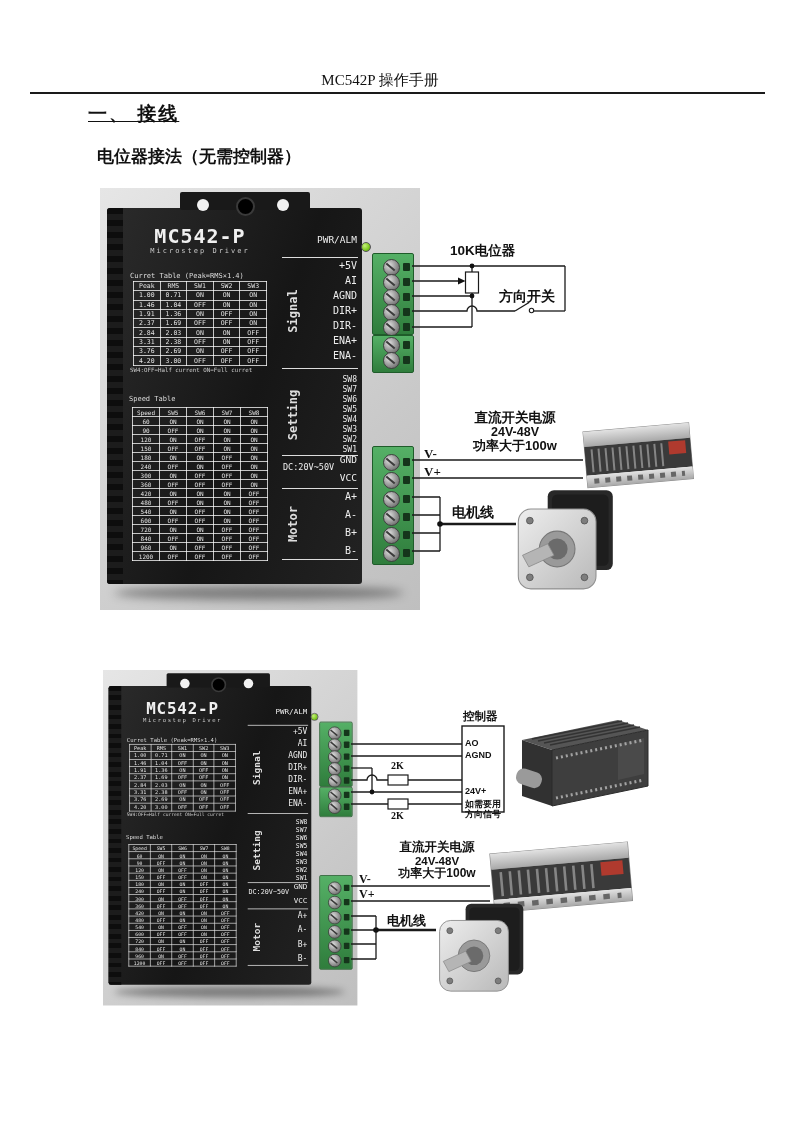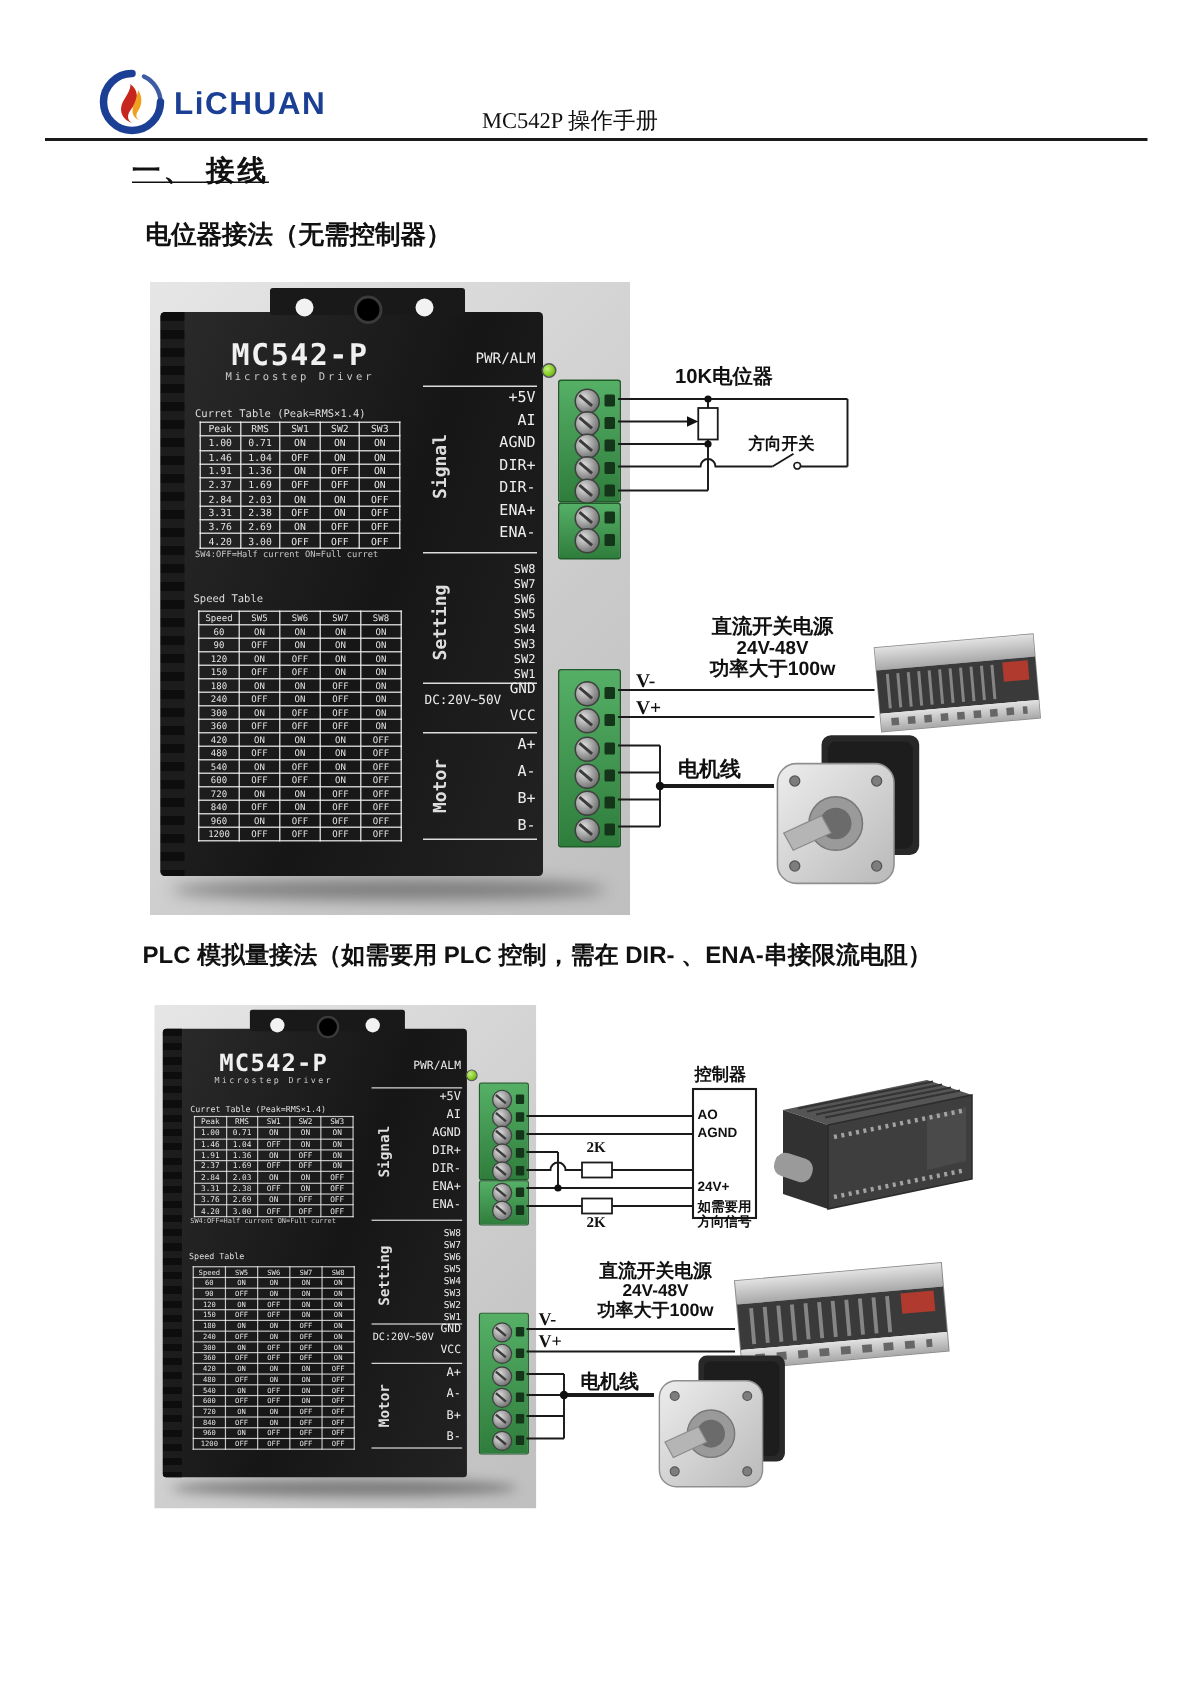--- a/index.html
+++ b/index.html
@@ -73,35 +73,25 @@
   .psu-text div { line-height:1.08; }
   .ctrl-pin { position:absolute; z-index:10; font-size:9px; font-weight:bold; white-space:nowrap; }
 
   svg#overlay { position:absolute; left:0; top:0; z-index:5; pointer-events:none; }
 </style>
 </head>
 <body>
 
 <div id="page">
 
-  <div class="abs" id="logo">
-    <svg class="abs" id="logo-icon" width="44" height="44" viewBox="0 0 44 44">
-      <path d="M22 3 A19 19 0 1 0 41 22" fill="none" stroke="#1b3f94" stroke-width="5" stroke-linecap="round"></path>
-      <path d="M41 22 A19 19 0 0 0 30 5" fill="none" stroke="#1b3f94" stroke-width="3" stroke-linecap="round" opacity=".85"></path>
-      <path d="M21 10 C26 14 27 20 22 26 C18 31 19 34 22 36 C14 33 13 26 17 20 C20 15 21 13 21 10 Z" fill="#c6261d"></path>
-      <path d="M26 14 C29 18 29 24 26 28 C24 31 25 33 27 34 C22 33 21 27 24 22 C25 19 26 16 26 14 Z" fill="#f09f1f"></path>
-    </svg>
-    <div class="abs" id="logo-text">LiCHUAN</div>
-  </div>
   <div class="abs" id="doc-title">MC542P 操作手册</div>
   <div class="abs" id="header-rule"></div>
 
   <div class="abs h1">一、 接线</div>
   <div class="abs h2" id="sub1">电位器接法（无需控制器）</div>
-  <div class="abs h2" id="sub2">PLC 模拟量接法（如需要用 PLC 控制，需在 DIR- 、ENA-串接限流电阻）</div>
 
   <div class="abs" style="left:100px; top:188px;">
     <div class="driver-photo">
       <div class="drv-bg"></div>
       <div class="drv-shadow"></div>
       <div class="drv-body"></div>
       <div class="drv-heatsink"></div>
       <div class="drv-flange">
         <div class="drv-hole" style="left:17px;"></div>
         <div class="drv-knob"></div>
@@ -761,21 +751,21 @@
       <path d="M376 916 V959"></path>
       <path d="M376 930 H436" stroke-width="2.6"></path>
     </g>
     <g fill="#111" stroke="none">
       <circle cx="372" cy="792" r="2.4"></circle>
       <circle cx="376" cy="930" r="2.8"></circle>
     </g>
   </svg>
 
   <div class="wire-label" style="left:450px; top:242px; font-size:13.5px;">10K电位器</div>
-  <div class="wire-label" style="left:499px; top:288px; font-size:11px;font-family:Liberation Serif, serif;">方向开关</div>
+  <div class="wire-label" style="left:499px; top:288px; font-size:14px;font-family:Liberation Serif, serif;">方向开关</div>
   <div class="psu-text" style="left:445px; top:411px; width:140px;">
     <div style="font-size:13.5px;">直流开关电源</div>
     <div style="font-size:12.5px;">24V-48V</div>
     <div style="font-size:13px;">功率大于100w</div>
   </div>
   <div class="wire-label serifed" style="left:424px; top:446px; font-size:13px;">V-</div>
   <div class="wire-label serifed" style="left:424px; top:464px; font-size:13px;">V+</div>
   <div class="wire-label" style="left:452px; top:504px; font-size:14px;">电机线</div>
 
   <div class="wire-label" style="left:463px; top:709px; font-size:11.5px;">控制器</div>

